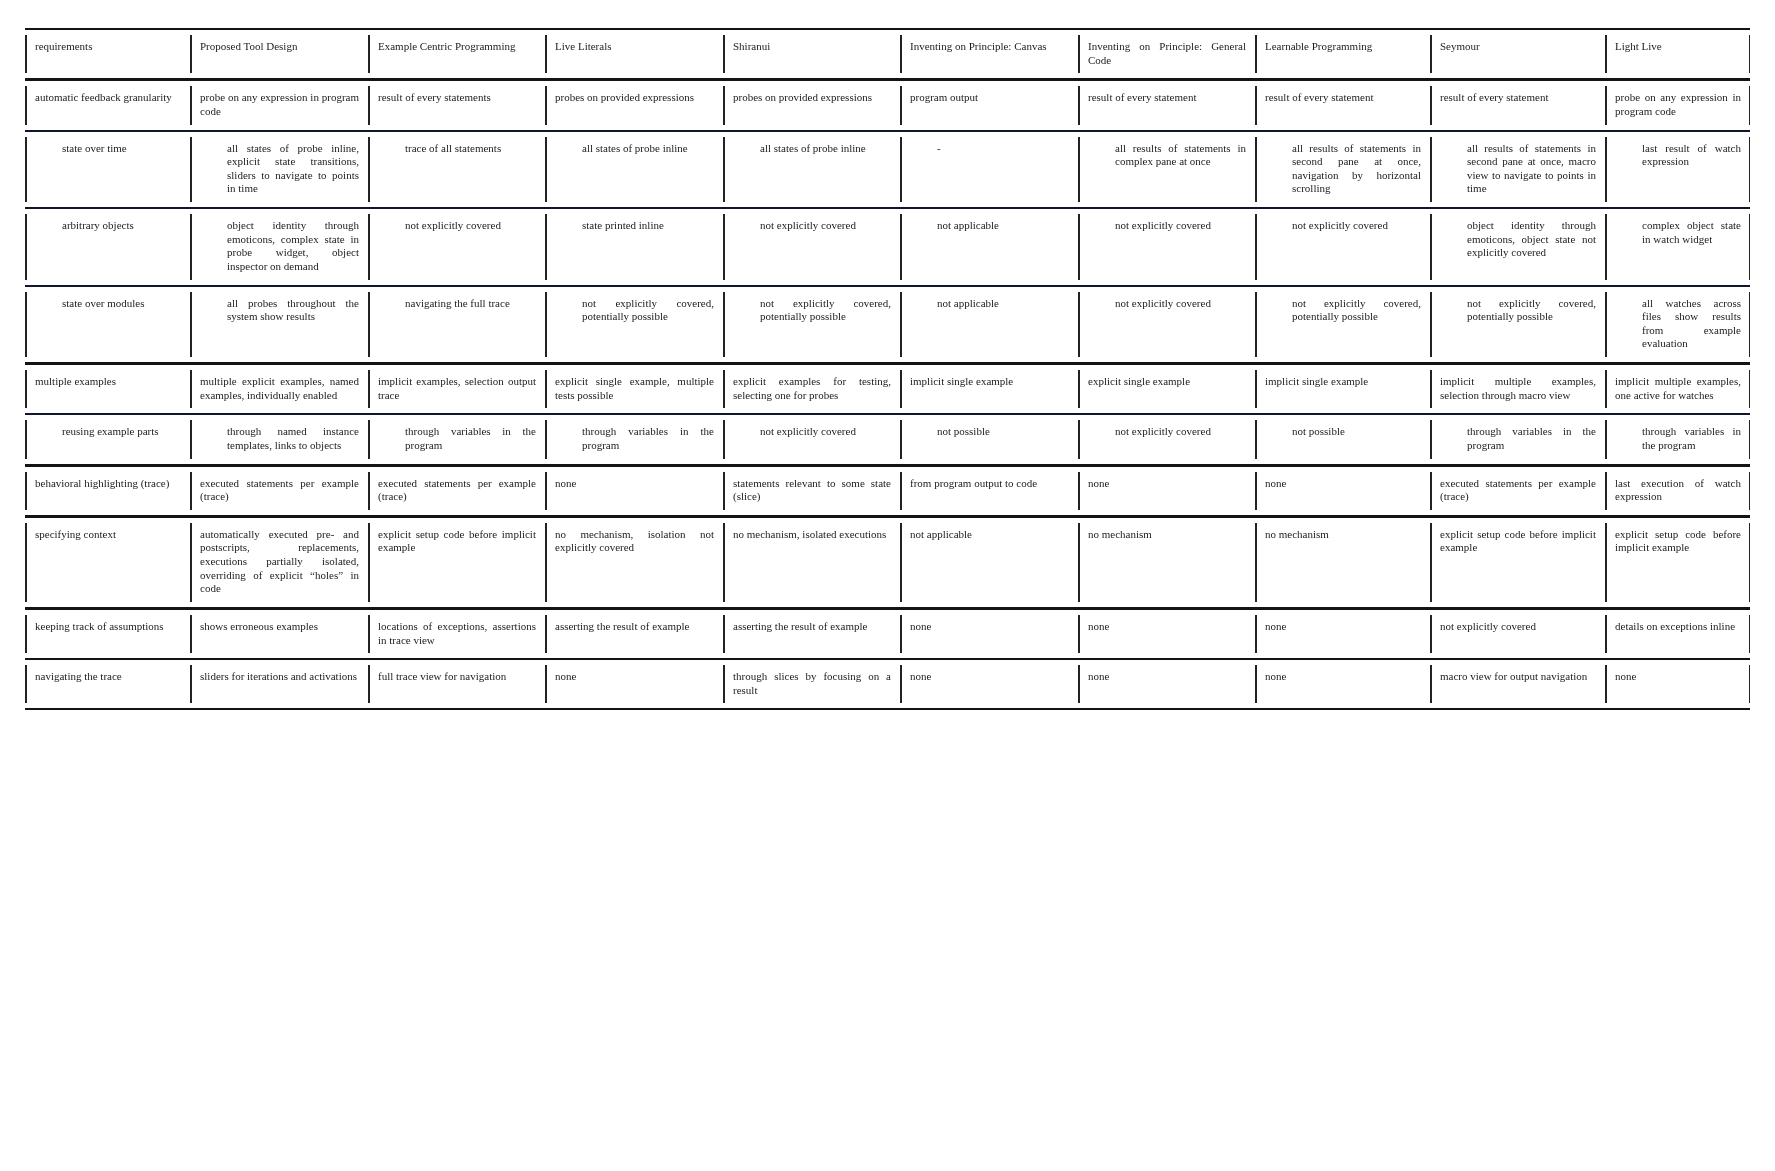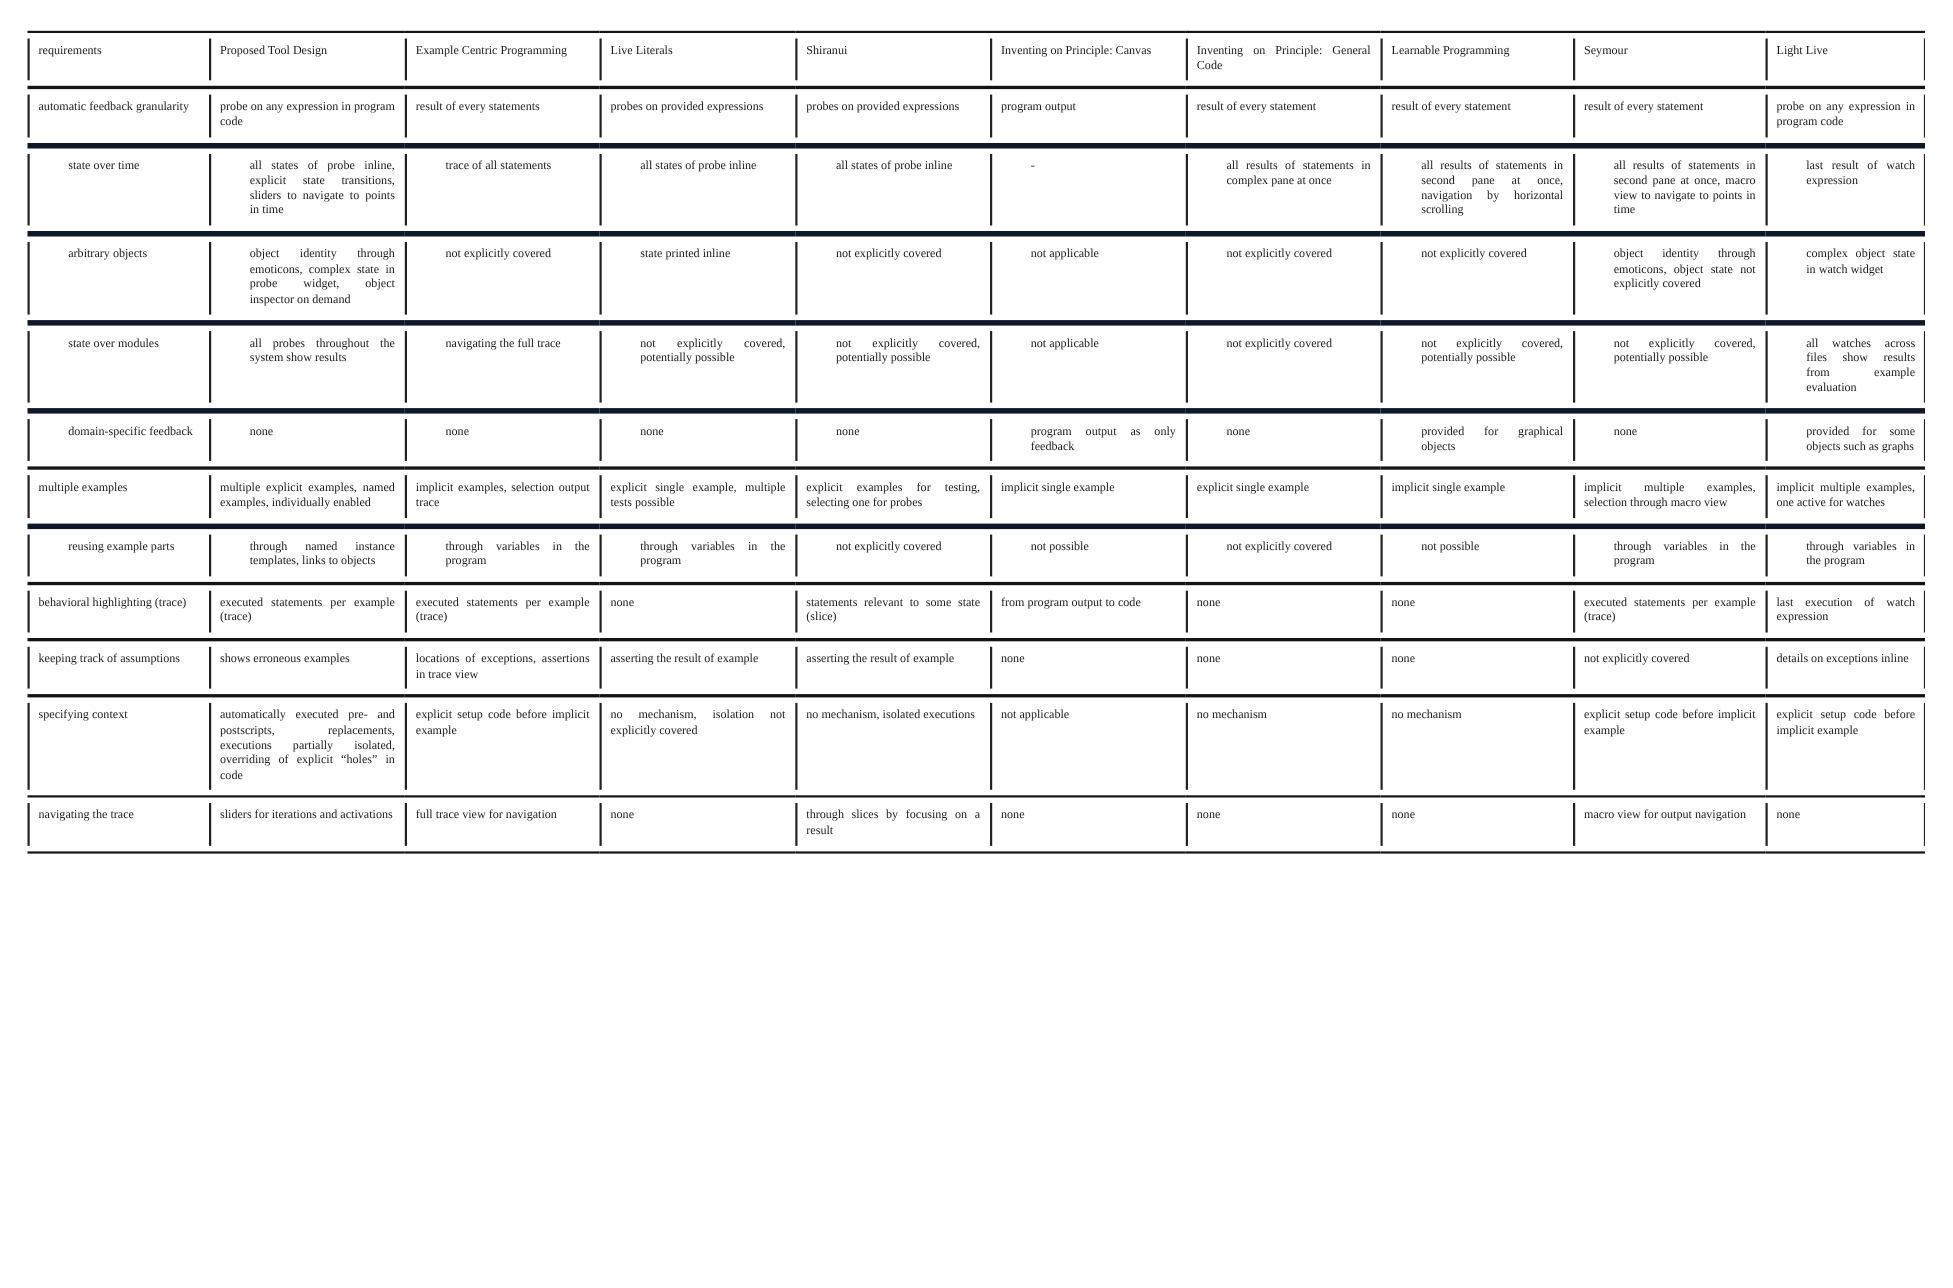--- a/index.html
+++ b/index.html
@@ -49,21 +49,21 @@
   table.cmp th:last-child::after, table.cmp td:last-child::after {
     content: "";
     position: absolute;
     right: 0;
     top: 5px;
     bottom: 5px;
     width: 1.5px;
     background: #222222;
   }
   
-  tr.rule-thin  > th, tr.rule-thin  > td { border-top: 5px solid #0f172a; padding-left: 37px; }
+  tr.rule-thin  > th, tr.rule-thin  > td { border-top: 2px solid #0f172a; padding-left: 37px; }
   tr.rule-medium > th, tr.rule-medium > td { border-top: 2.5px solid #141414; }
   tr.rule-thick > th, tr.rule-thick > td { border-top: 3.5px solid #141414; }
 </style>
 </head>
 <body>
 
 <div class="page">
   <table class="cmp">
     <colgroup>
       <col style="width:165px">
@@ -133,32 +133,20 @@
           <td>all probes throughout the system show results</td>
           <td>navigating the full trace</td>
           <td>not explicitly covered, potentially possible</td>
           <td>not explicitly covered, potentially possible</td>
           <td>not applicable</td>
           <td>not explicitly covered</td>
           <td>not explicitly covered, potentially possible</td>
           <td>not explicitly covered, potentially possible</td>
           <td>all watches across files show results from example evaluation</td>
         </tr>
-        <tr class="rule-thin">
-          <th scope="row">domain-specific feedback</th>
-          <td>none</td>
-          <td>none</td>
-          <td>none</td>
-          <td>none</td>
-          <td>program output as only feedback</td>
-          <td>none</td>
-          <td>provided for graphical objects</td>
-          <td>none</td>
-          <td>provided for some objects such as graphs</td>
-        </tr>
         <tr class="rule-thick">
           <th scope="row">multiple examples</th>
           <td>multiple explicit examples, named examples, individually enabled</td>
           <td>implicit examples, selection output trace</td>
           <td>explicit single example, multiple tests possible</td>
           <td>explicit examples for testing, selecting one for probes</td>
           <td>implicit single example</td>
           <td>explicit single example</td>
           <td>implicit single example</td>
           <td>implicit multiple examples, selection through macro view</td>
@@ -182,43 +170,43 @@
           <td>executed statements per example (trace)</td>
           <td>none</td>
           <td>statements relevant to some state (slice)</td>
           <td>from program output to code</td>
           <td>none</td>
           <td>none</td>
           <td>executed statements per example (trace)</td>
           <td>last execution of watch expression</td>
         </tr>
         <tr class="rule-thick">
-          <th scope="row">keeping track of assumptions</th>
-          <td>shows erroneous examples</td>
-          <td>locations of exceptions, assertions in trace view</td>
-          <td>asserting the result of example</td>
-          <td>asserting the result of example</td>
-          <td>none</td>
-          <td>none</td>
-          <td>none</td>
-          <td>not explicitly covered</td>
-          <td>details on exceptions inline</td>
-        </tr>
-        <tr class="rule-thick">
           <th scope="row">specifying context</th>
           <td>automatically executed pre- and postscripts, replacements, executions partially isolated, overriding of explicit “holes” in code</td>
           <td>explicit setup code before implicit example</td>
           <td>no mechanism, isolation not explicitly covered</td>
           <td>no mechanism, isolated executions</td>
           <td>not applicable</td>
           <td>no mechanism</td>
           <td>no mechanism</td>
           <td>explicit setup code before implicit example</td>
           <td>explicit setup code before implicit example</td>
         </tr>
+        <tr class="rule-thick">
+          <th scope="row">keeping track of assumptions</th>
+          <td>shows erroneous examples</td>
+          <td>locations of exceptions, assertions in trace view</td>
+          <td>asserting the result of example</td>
+          <td>asserting the result of example</td>
+          <td>none</td>
+          <td>none</td>
+          <td>none</td>
+          <td>not explicitly covered</td>
+          <td>details on exceptions inline</td>
+        </tr>
         <tr class="rule-medium">
           <th scope="row">navigating the trace</th>
           <td>sliders for iterations and activations</td>
           <td>full trace view for navigation</td>
           <td>none</td>
           <td>through slices by focusing on a result</td>
           <td>none</td>
           <td>none</td>
           <td>none</td>
           <td>macro view for output navigation</td>

